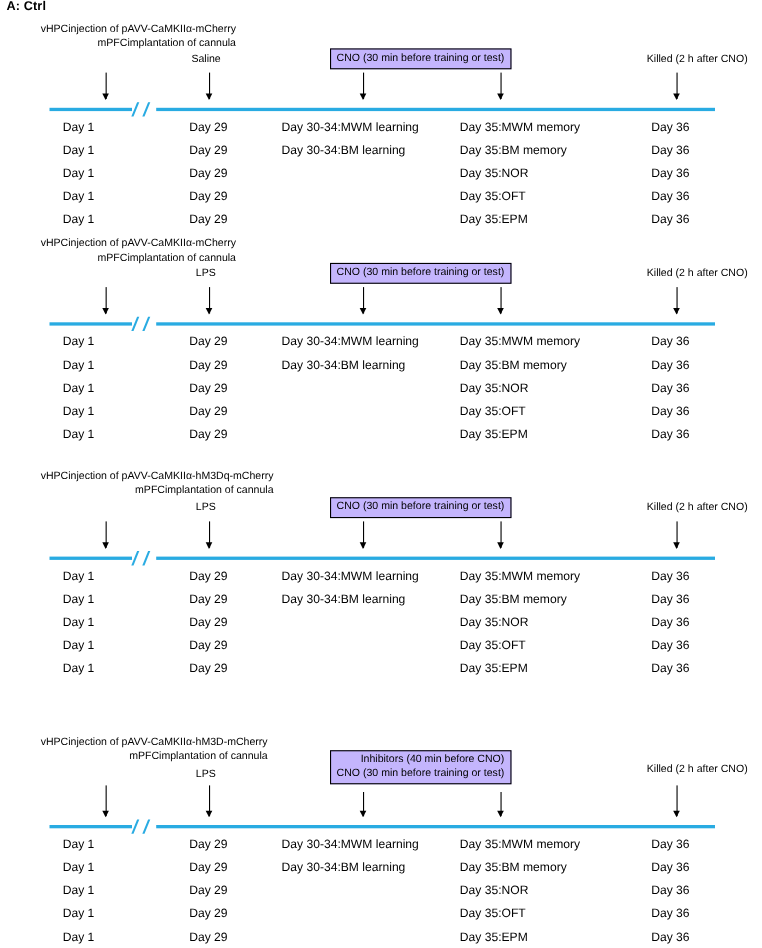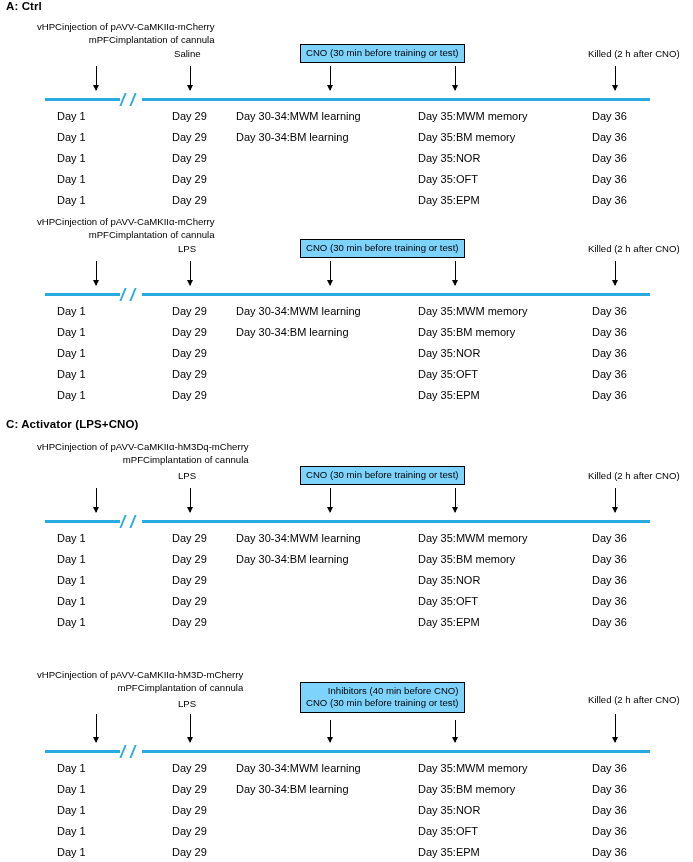--- a/index.html
+++ b/index.html
@@ -47,21 +47,21 @@
   .hl .lbl-b { display:inline-block; }
 
   .marker-label {
     position: absolute;
     font-size: 9.6px;
     white-space: nowrap;
   }
   .box-label {
     position: absolute;
     border: 1px solid #000;
-    background: #7dd3fc;
+    background: #c4b5fd;
     font-size: 9.6px;
     padding: 2px 5px 3px 5px;
     white-space: nowrap;
     line-height: 12px;
   }
   .box-label .line2 {
     display: block;
   }
 
   
@@ -106,21 +106,21 @@
     height: 21px;
     font-size: 11px;
   }
   .cell {
     position: absolute;
     white-space: nowrap;
     top: 4px;
   }
   .c1 { left: 57px; }
   .c2 { left: 172px; }
-  .c3 { left: 236px; }
+  .c3 { left: 256px; }
   .c4 { left: 418px; }
   .c5 { left: 592px; }
 </style>
 </head>
 <body>
 
 <div class="panel" style="height:209px;">
   <div class="panel-title">A: Ctrl</div>
   <div class="panel-body" style="height:190px;">
 
@@ -255,21 +255,20 @@
         <span class="cell c3"></span>
         <span class="cell c4">Day 35:EPM</span>
         <span class="cell c5">Day 36</span>
       </div>
     </div>
 
   </div>
 </div>
 
 <div class="panel" style="height:215px;">
-  <div class="panel-title">C: Activator (LPS+CNO)</div>
   <div class="panel-body" style="height:196px;">
 
     <div class="head-lines" style="top:8px;">
       <span class="hl">
         <span class="lbl-a">vHPC</span><span class="lbl-b">injection of  pAVV-CaMKIIα-hM3Dq-mCherry</span>
       </span>
       <span class="hl">
         <span class="lbl-a">mPFC</span><span class="lbl-b">implantation of  cannula</span>
       </span>
     </div>

